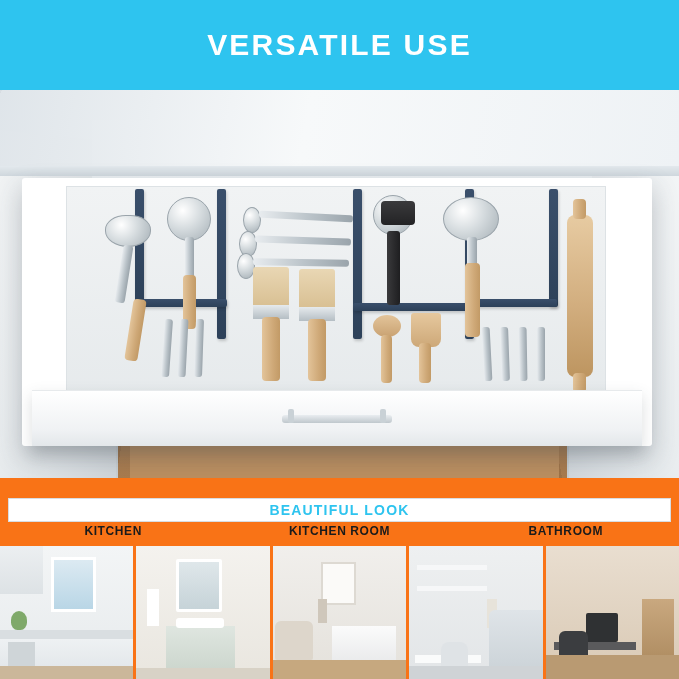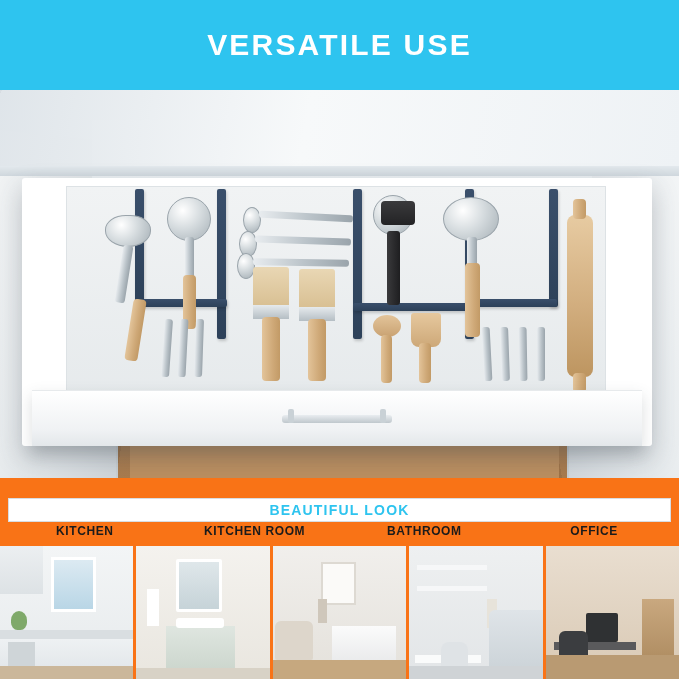--- a/index.html
+++ b/index.html
@@ -325,21 +325,20 @@
   </div>
 
   <div class="look-bar">
     <div class="look-title">BEAUTIFUL LOOK</div>
   </div>
 
   <div class="labels">
     <div class="label-cell">KITCHEN</div>
     <div class="label-cell">KITCHEN ROOM</div>
     <div class="label-cell">BATHROOM</div>
-    <div class="label-cell">OFFICE</div>
   </div>
 
   <div class="thumbs">
 
     <div class="thumb">
       <div class="k-wall"></div>
       <div class="k-upper"></div>
       <div class="k-win"></div>
       <div class="k-counter"></div>
       <div class="k-cab"></div>

